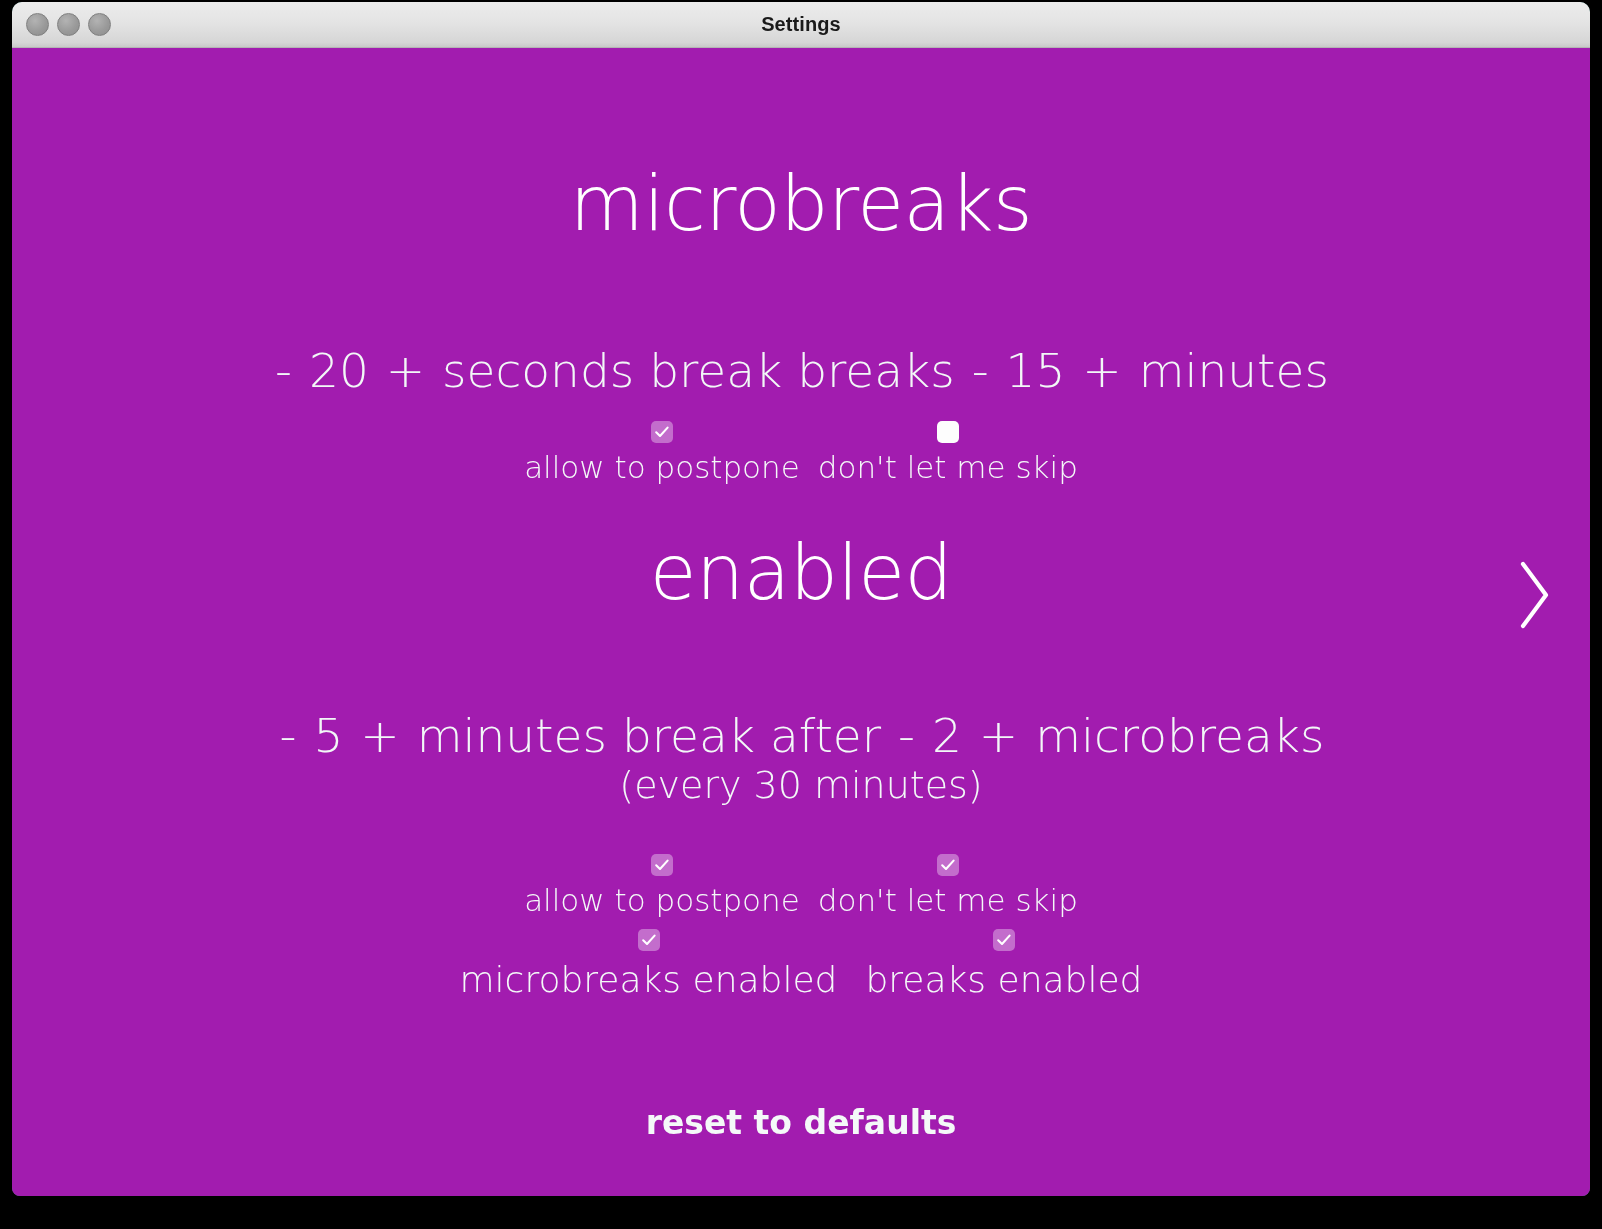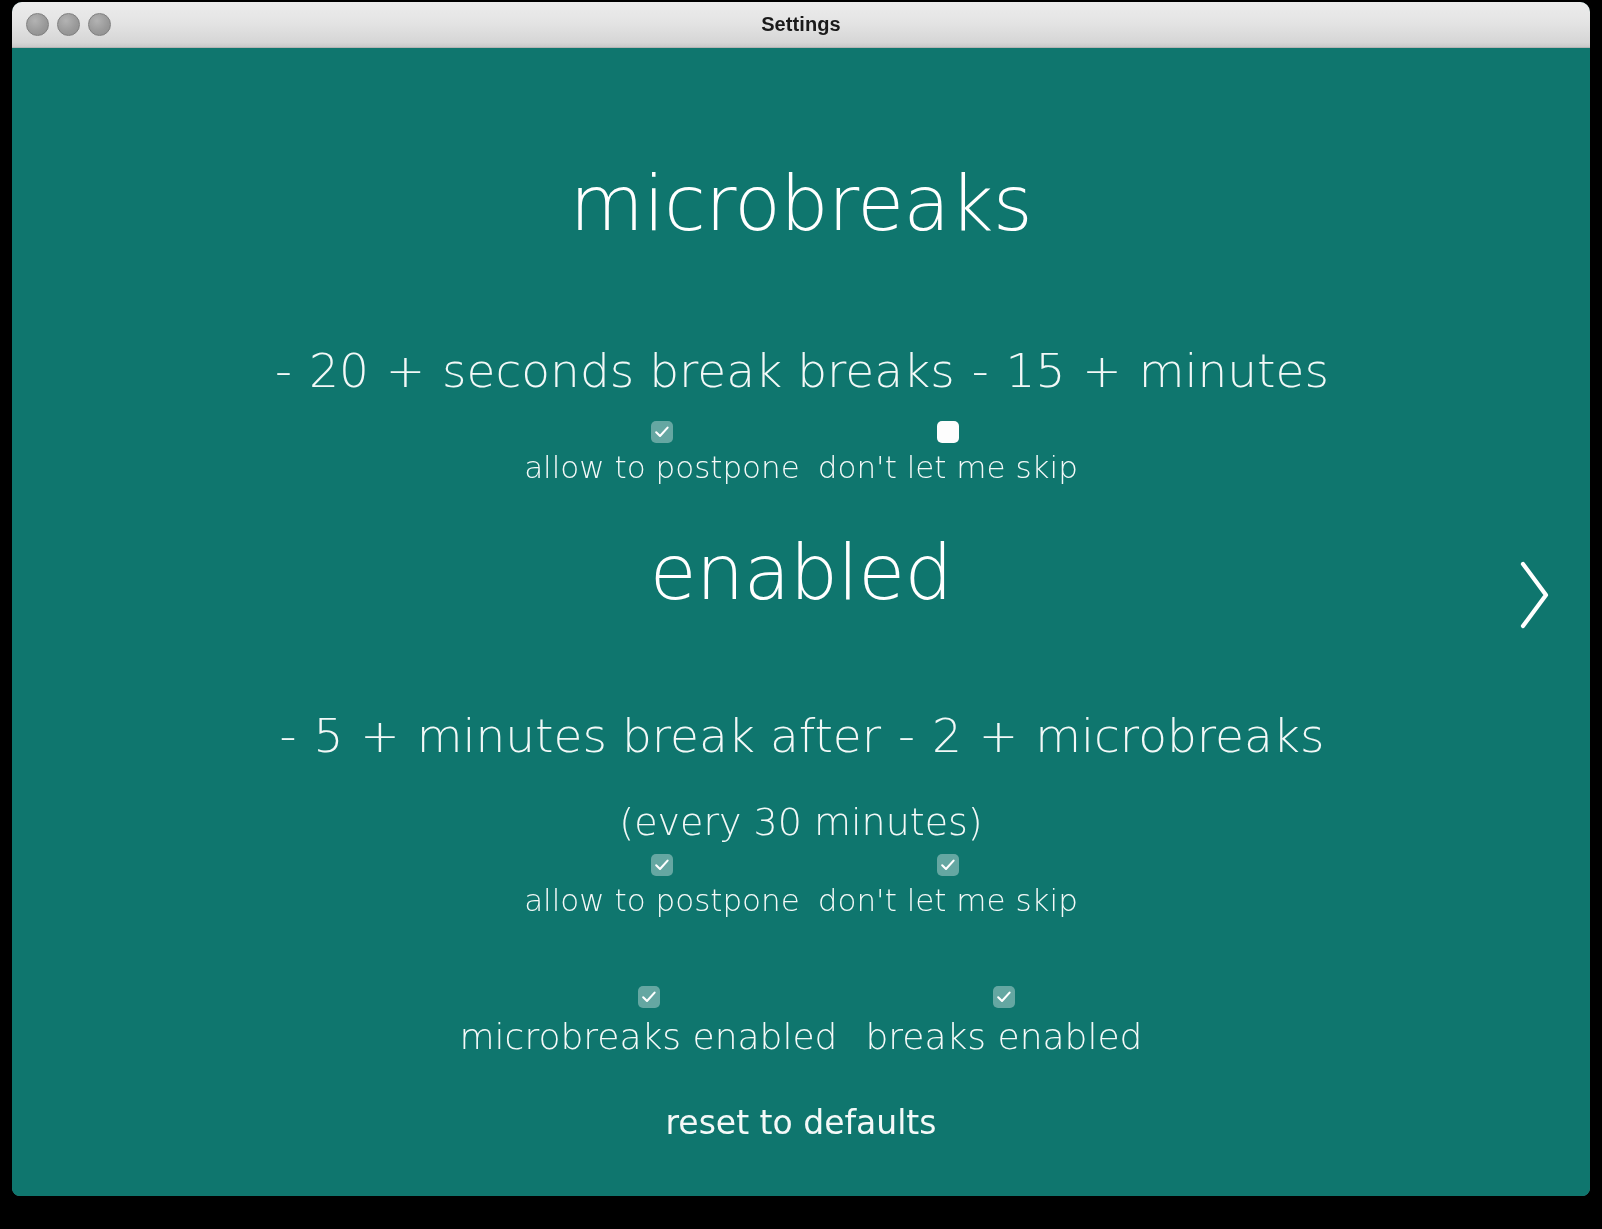--- a/index.html
+++ b/index.html
@@ -67,21 +67,21 @@
     font-weight: bold;
     color: #1a1a1a;
     letter-spacing: 0.1px;
     font-family: "Liberation Sans", sans-serif;
   }
 
   
   .content {
     position: relative;
     height: 1148px;
-    background: #0f766e;
+    background: #a21caf;
     overflow: hidden;
   }
 
   .section-title {
     text-align: center;
     color: #ffffff;
     font-size: 76px;
     font-weight: 300;
     line-height: 1;
     font-family: "DejaVu Sans", sans-serif;
@@ -167,21 +167,21 @@
 
   
   .reset-link {
     position: absolute;
     left: 0;
     right: 0;
     top: 1055px;
     text-align: center;
     color: #f4f9f8;
     font-size: 33px;
-    font-weight: 400;
+    font-weight: 700;
     font-family: "DejaVu Sans", sans-serif;
     cursor: pointer;
   }
 
   
   .pos { position: absolute; left: 0; right: 0; }
 </style>
 </head>
 <body>
 
@@ -234,42 +234,42 @@
         <span class="stepper-btn">-</span>
         <span class="num">5</span>
         <span class="stepper-btn">+</span>
         <span>minutes break after</span>
         <span class="stepper-btn">-</span>
         <span class="num">2</span>
         <span class="stepper-btn">+</span>
         <span>microbreaks</span>
       </div>
 
-      <div class="pos setting-sub" style="top:752px;">(every 30 minutes)</div>
+      <div class="pos setting-sub" style="top:715px;">(every 30 minutes)</div>
 
       <div class="pos cb-row" style="top:806px; gap:18px;">
         <div class="cb-item">
           <span class="cb-box">
             <svg width="22" height="22" viewBox="0 0 22 22">
               <path d="M5.2 11.3 L9 15 L16.6 6.6" fill="none" stroke="#ffffff" stroke-width="2.1" stroke-linecap="round" stroke-linejoin="round"></path>
             </svg>
           </span>
           <span class="cb-label">allow to postpone</span>
         </div>
         <div class="cb-item">
           <span class="cb-box">
             <svg width="22" height="22" viewBox="0 0 22 22">
               <path d="M5.2 11.3 L9 15 L16.6 6.6" fill="none" stroke="#ffffff" stroke-width="2.1" stroke-linecap="round" stroke-linejoin="round"></path>
             </svg>
           </span>
           <span class="cb-label">don't let me skip</span>
         </div>
       </div>
 
-      <div class="pos cb-row" style="top:938px; gap:28px;">
+      <div class="pos cb-row" style="top:881px; gap:28px;">
         <div class="cb-item small">
           <span class="cb-box">
             <svg width="22" height="22" viewBox="0 0 22 22">
               <path d="M5.2 11.3 L9 15 L16.6 6.6" fill="none" stroke="#ffffff" stroke-width="2.1" stroke-linecap="round" stroke-linejoin="round"></path>
             </svg>
           </span>
           <span class="cb-label big">microbreaks enabled</span>
         </div>
         <div class="cb-item small">
           <span class="cb-box">

